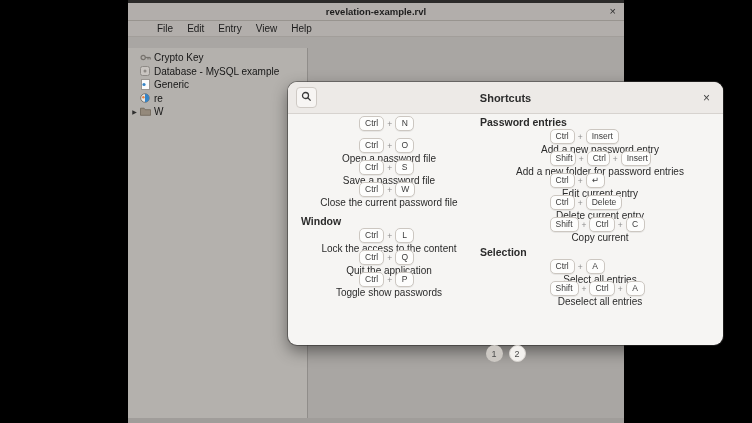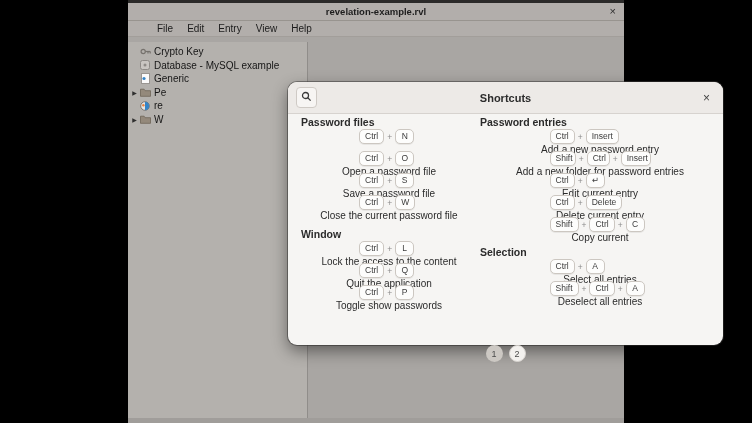--- a/index.html
+++ b/index.html
@@ -12,21 +12,21 @@
   .win-top-edge { height:3px; background:#2b2a29; }
   .titlebar { height:18px; background:#b2aeab; border-bottom:1px solid #98948f;
               position:relative; display:flex; align-items:center; justify-content:center; }
   .win-title { font-size:9.5px; font-weight:bold; color:#1d1d1d; }
   .win-close { position:absolute; right:8px; top:1px; font-size:11px; color:#2e2e2e; line-height:15px; }
   .menubar { height:16px; background:#b2aeab; border-bottom:1px solid #a29e9a;
              display:flex; align-items:center; padding-left:22px; }
   .menu-item { font-size:10px; color:#1c1c1c; padding:0 7px 1px; }
 
   .content { position:absolute; left:0; top:38px; right:0; bottom:0; }
-  .tree-panel { position:absolute; left:0; top:4px; width:180px; bottom:5px;
+  .tree-panel { position:absolute; left:0; top:10px; width:180px; bottom:5px;
                 background:#b4b1ad; border-right:1px solid #908d8a; padding-top:3px; }
   .bottom-strip { position:absolute; left:0; right:0; bottom:0; height:5px; background:#a09d9a; }
   .tree-row { display:flex; align-items:center; height:13.5px; padding-left:2px;
               font-size:10px; color:#161616; }
   .expander { width:9px; font-size:6px; color:#2f2f2f; text-align:center; flex:none; }
   .tree-icon { width:12px; height:11px; flex:none; display:flex; align-items:center; justify-content:center; }
   .tree-label { margin-left:3px; white-space:nowrap; }
 
   
   .dialog { position:absolute; left:160px; top:82px; width:435px; height:263px;
@@ -114,29 +114,20 @@
           <span class="expander"></span>
           <span class="tree-icon">
             <svg width="9" height="11" viewBox="0 0 9 11">
                 <rect x="0.5" y="0.5" width="8" height="10" fill="#fbfafa" stroke="#9a9692"></rect>
                 <circle cx="3" cy="5.5" r="1.6" fill="#3584c6"></circle>
               </svg>
           </span>
           <span class="tree-label">Generic</span>
         </div>
 
-        <div class="tree-row">
-          <span class="expander">▶</span>
-          <span class="tree-icon">
-            <svg width="11" height="9" viewBox="0 0 11 9">
-                <path d="M0.5 1.2 h3.6 l1 1.5 h5.4 v5.6 h-10 z" fill="#94897b" stroke="#6e6557" stroke-width="0.8"></path>
-              </svg>
-          </span>
-          <span class="tree-label">Pe</span>
-        </div>
 
         <div class="tree-row">
           <span class="expander"></span>
           <span class="tree-icon">
             <svg width="10" height="10" viewBox="0 0 10 10">
                 <circle cx="5" cy="5" r="4.3" fill="#e8e6e3" stroke="#7b7772"></circle>
                 <path d="M5 0.7 a4.3 4.3 0 0 1 0 8.6" fill="#3584c6"></path>
                 <circle cx="3.4" cy="4.2" r="1.2" fill="#e9823f"></circle>
               </svg>
           </span>
@@ -167,21 +158,20 @@
               </svg>
           </span>
         </button>
         <span class="dlg-title">Shortcuts</span>
         <button class="dlg-close">×</button>
       </div>
 
       <div class="dlg-body">
 
         <div class="col col-left">
-          <div class="sec-title">Password files</div>
           <div class="rows">
             <div class="srow">
               <span class="keys">
                 <span class="key">Ctrl</span>
                 <span class="plus">+</span>
                 <span class="key">N</span>
               </span>
             </div>
             <div class="srow">
               <span class="keys">

